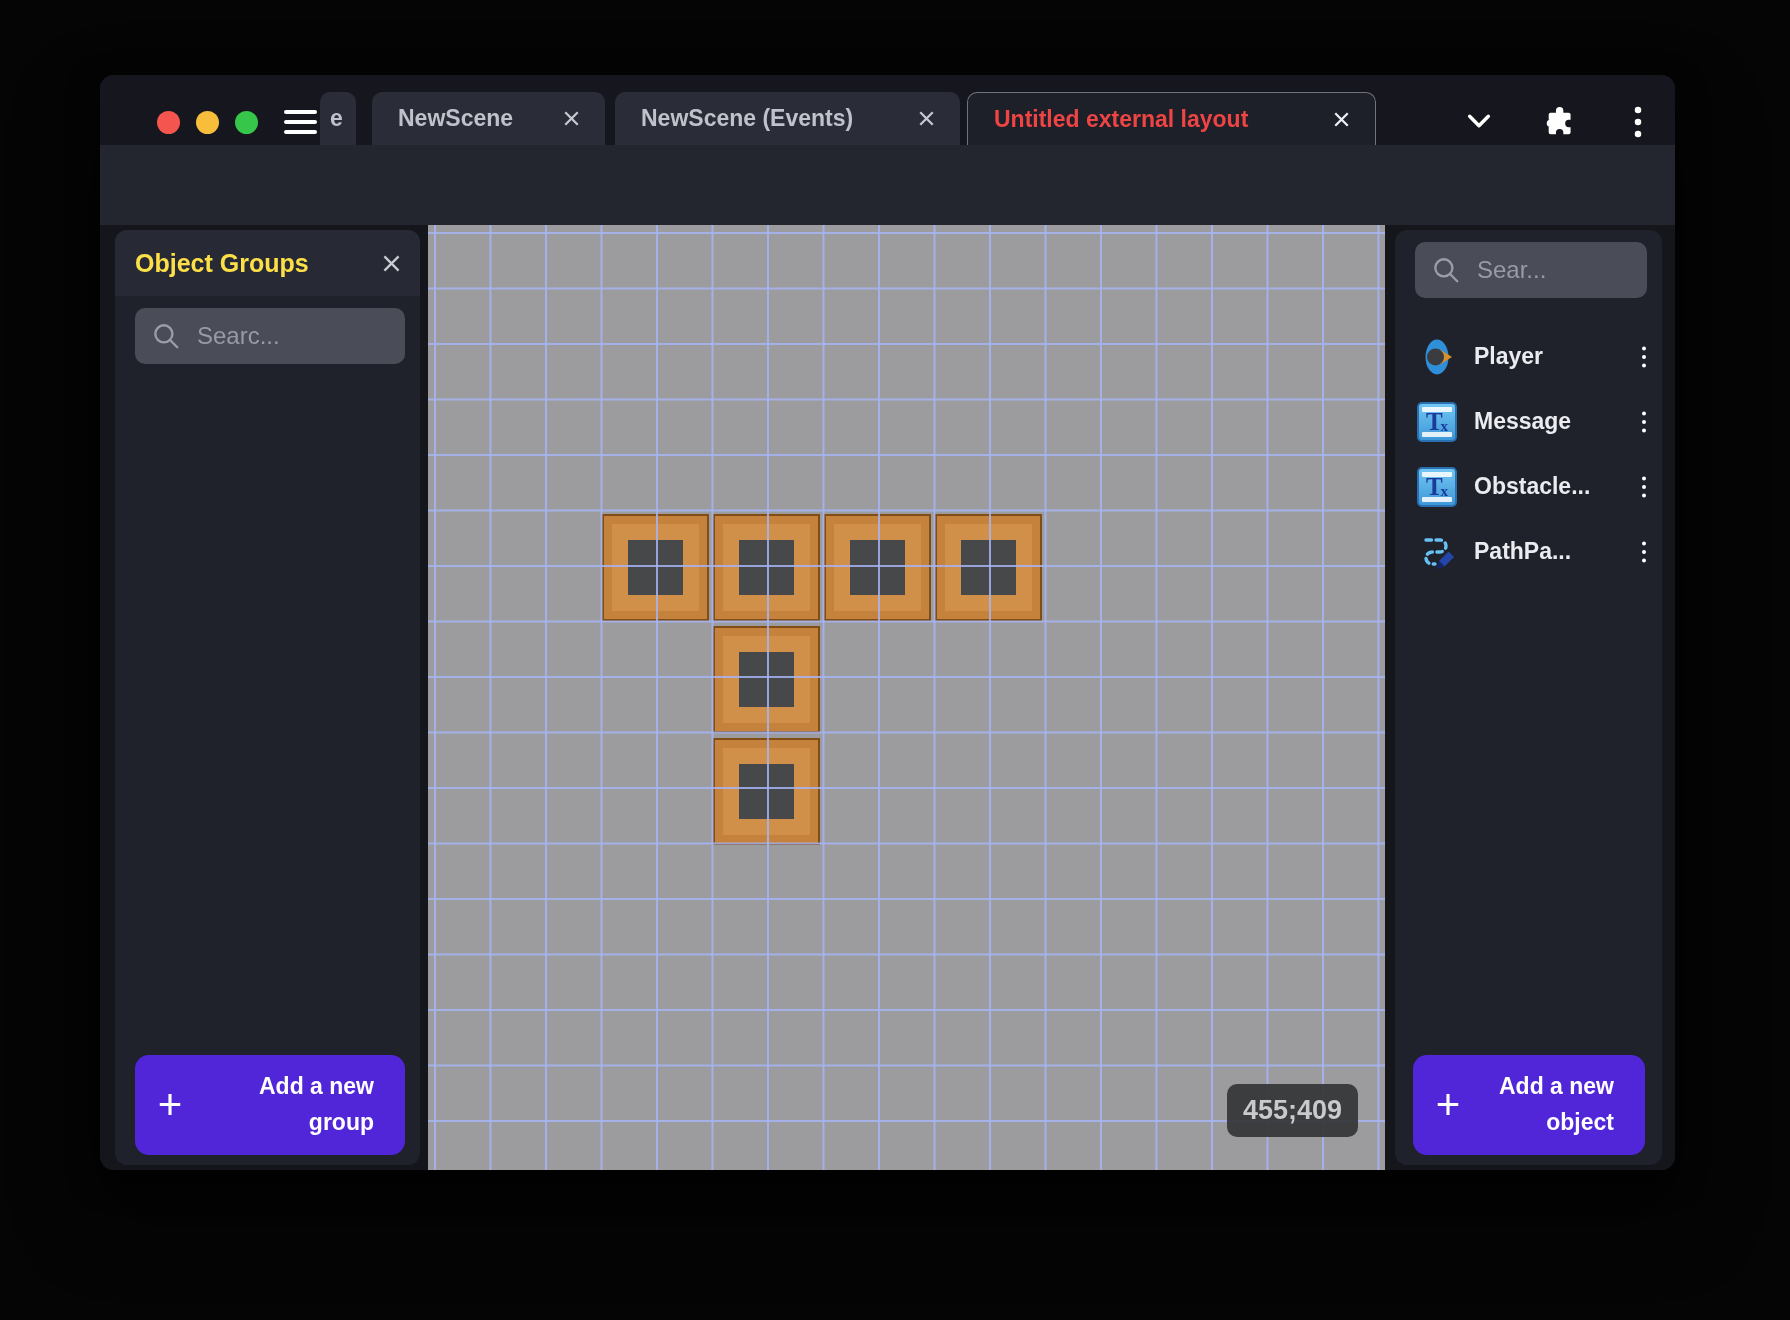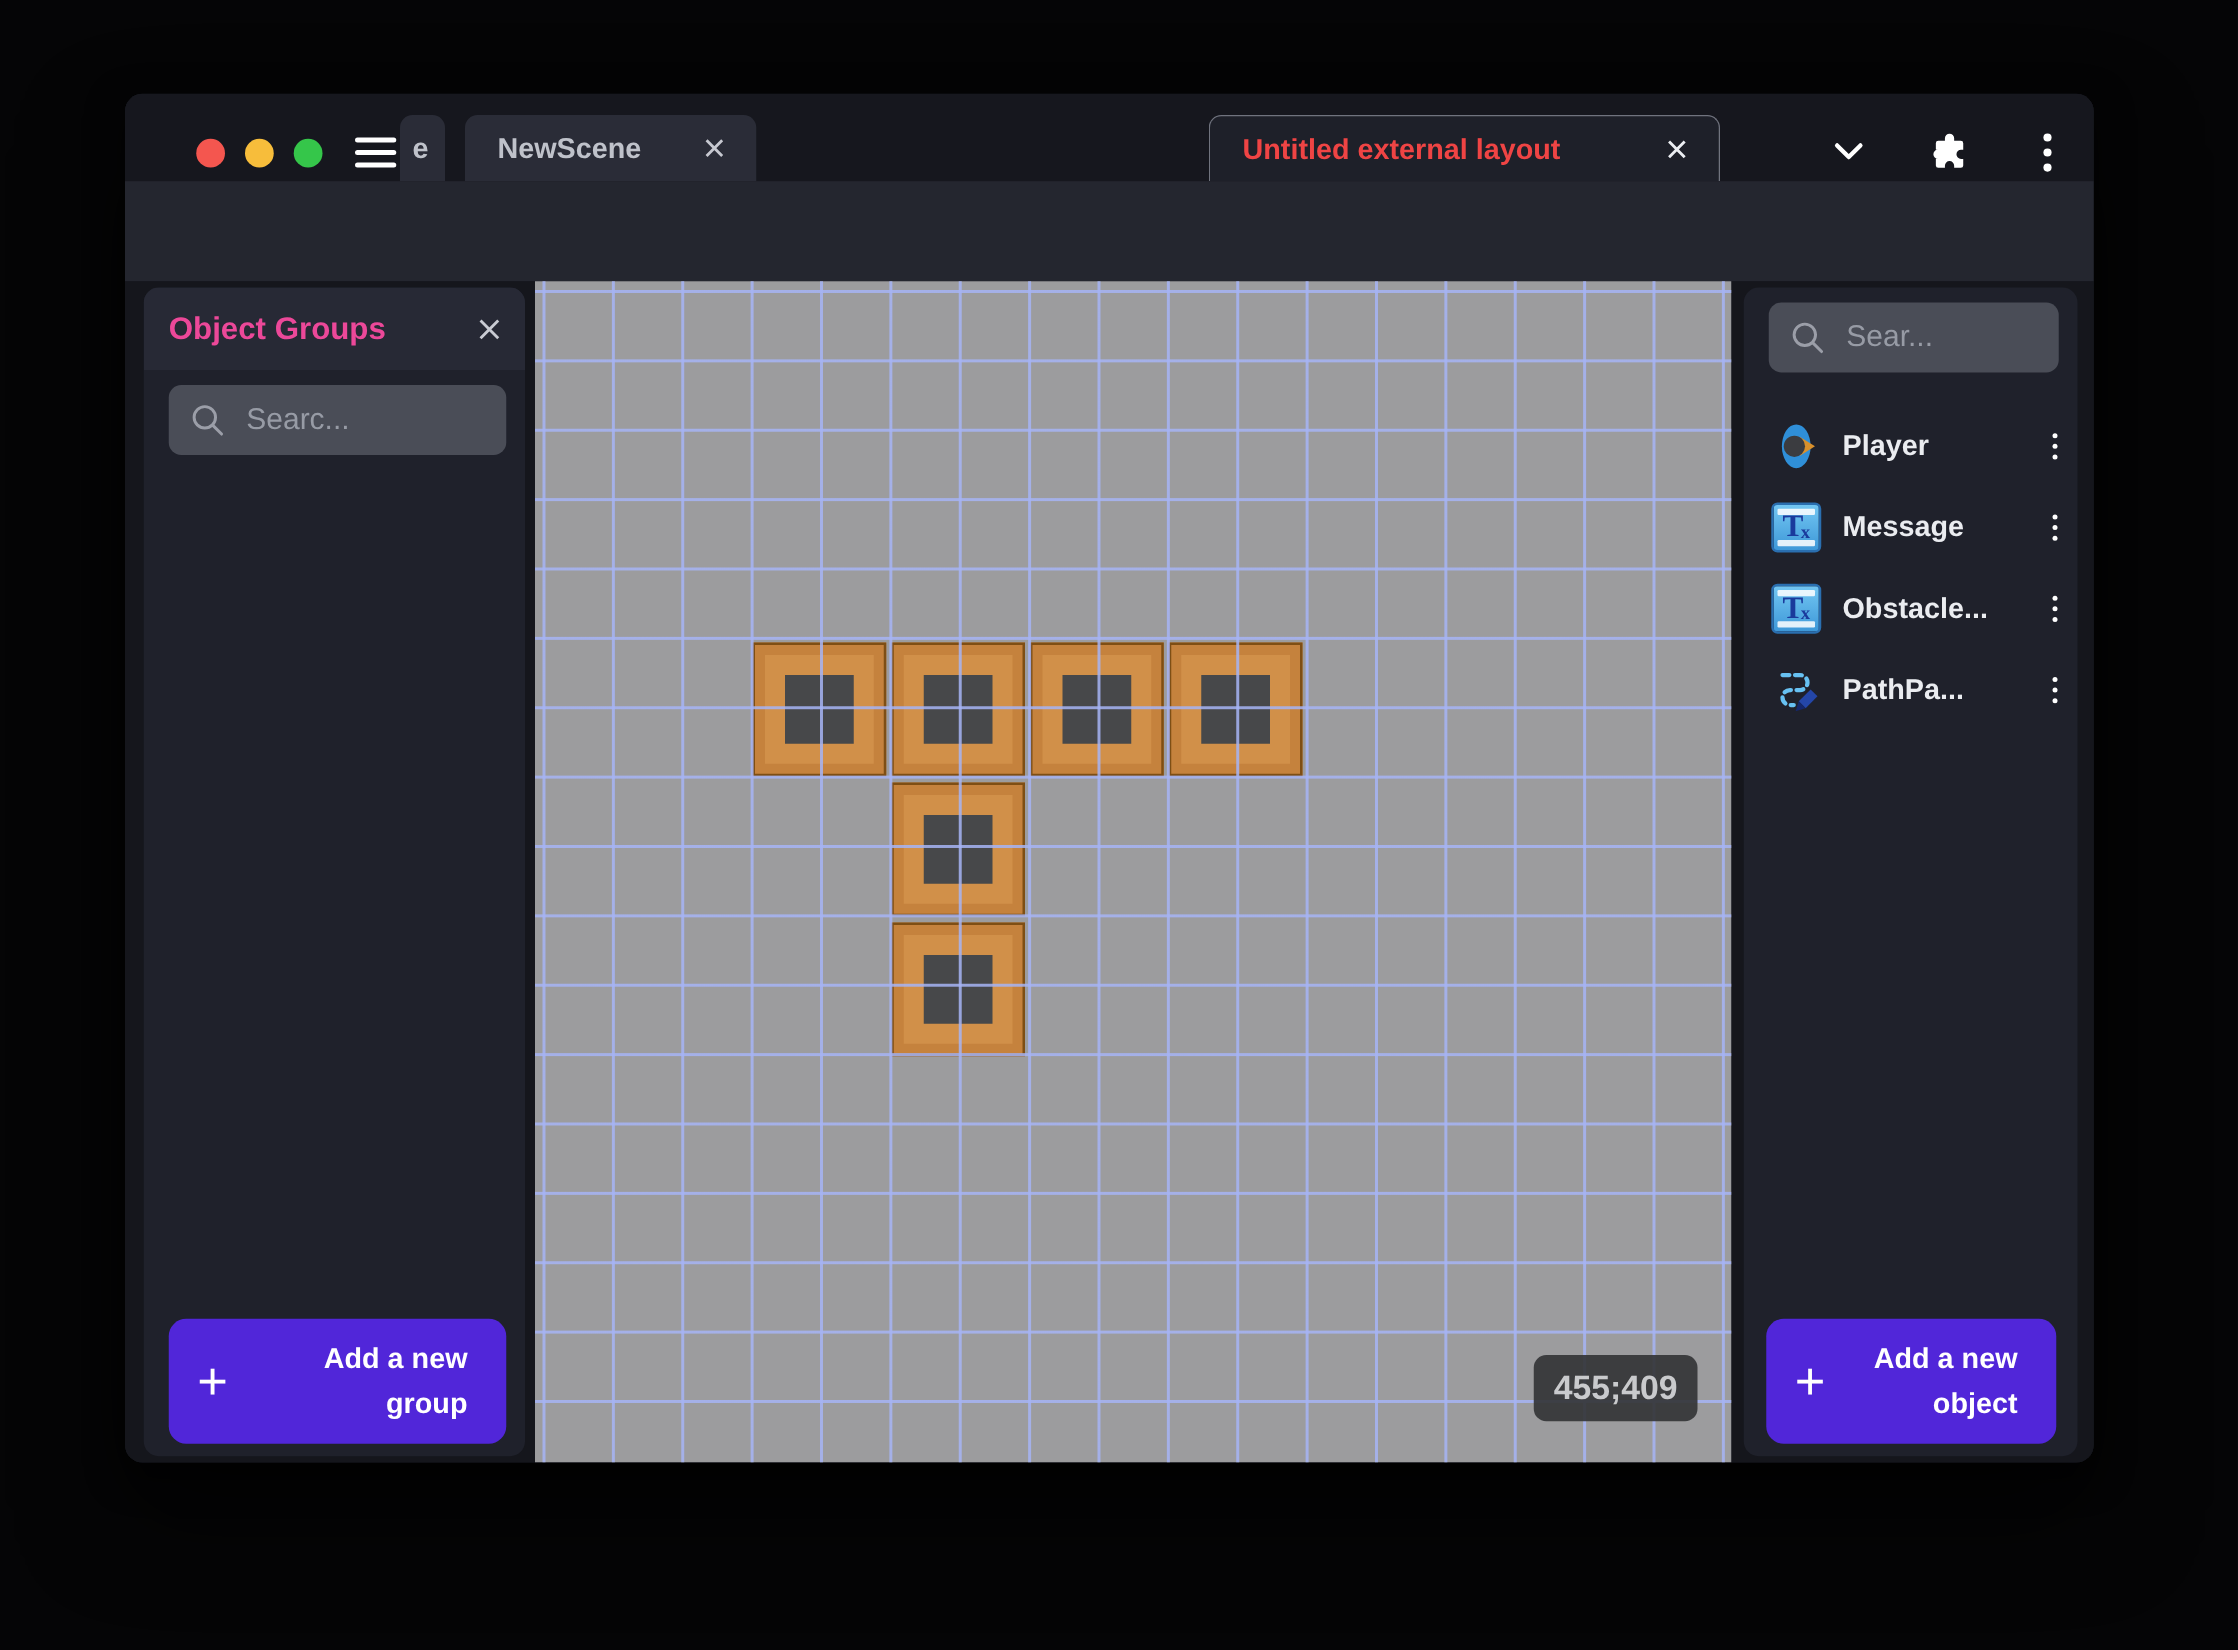--- a/index.html
+++ b/index.html
@@ -70,21 +70,21 @@
   .block::after  { content:""; position:absolute; inset:24px; background:#47484a; }
   .coord-badge { position:absolute; left:799px; top:859px; height:53px; min-width:130px;
                  background:rgba(52,53,55,.92); border-radius:10px; color:#c9cacc;
                  font-size:27px; font-weight:700; display:flex; align-items:center;
                  justify-content:center; padding:0 16px; }
 
   .panel { position:absolute; top:5px; height:935px; background:#1f212b; border-radius:12px; overflow:hidden; }
   .panel.left  { left:15px;   width:305px; }
   .panel.right { left:1295px; width:267px; }
   .panel-header { height:66px; background:#272935; display:flex; align-items:center;
-                  padding:0 20px; gap:26px; color:#ec4899; font-size:25px; font-weight:600; }
+                  padding:0 20px; gap:26px; color:#fde047; font-size:25px; font-weight:600; }
   .panel-header .spacer { flex:1; }
   .panel-x { width:17px; height:17px; color:#c9cbd3; cursor:pointer; flex:0 0 auto; }
   .filter-icon { width:24px; height:24px; color:#cfc9f0; cursor:pointer; flex:0 0 auto; }
 
   .searchbox { position:relative; margin:12px 15px 0 20px; height:56px; background:#4a4d57;
                border-radius:10px; display:flex; align-items:center; padding:0 16px; gap:16px; }
   .searchbox svg { color:#9b9ea8; flex:0 0 auto; }
   .searchbox input { flex:1; min-width:0; background:transparent; border:none; outline:none;
                      color:#e8eaee; font-size:24px; font-family:"Liberation Sans", sans-serif; }
   .searchbox input::placeholder { color:#979ba5; }
@@ -139,20 +139,26 @@
       <span>e</span>
     </div>
 
     <div class="tab t1">
       <span style="flex:1">NewScene</span>
       <svg class="closex" viewBox="0 0 12 12" fill="none" stroke="currentColor" stroke-width="1.8">
           <path d="M1 1 L11 11 M11 1 L1 11"></path>
         </svg>
     </div>
 
+    <div class="tab t2">
+      <span style="flex:1">NewScene (Events)</span>
+      <svg class="closex" viewBox="0 0 12 12" fill="none" stroke="currentColor" stroke-width="1.8">
+          <path d="M1 1 L11 11 M11 1 L1 11"></path>
+        </svg>
+    </div>
 
     <div class="tab active">
       <span style="flex:1">Untitled external layout</span>
       <svg class="closex" viewBox="0 0 12 12" fill="none" stroke="currentColor" stroke-width="1.8">
           <path d="M1 1 L11 11 M11 1 L1 11"></path>
         </svg>
     </div>
 
     <svg class="tb-right-icon" style="left:1363px; width:32px; height:32px;" viewBox="0 0 24 24" fill="none" stroke="currentColor" stroke-width="2.6" stroke-linecap="round" stroke-linejoin="round">
         <path d="M5 8.5 L12 15.5 L19 8.5"></path>

